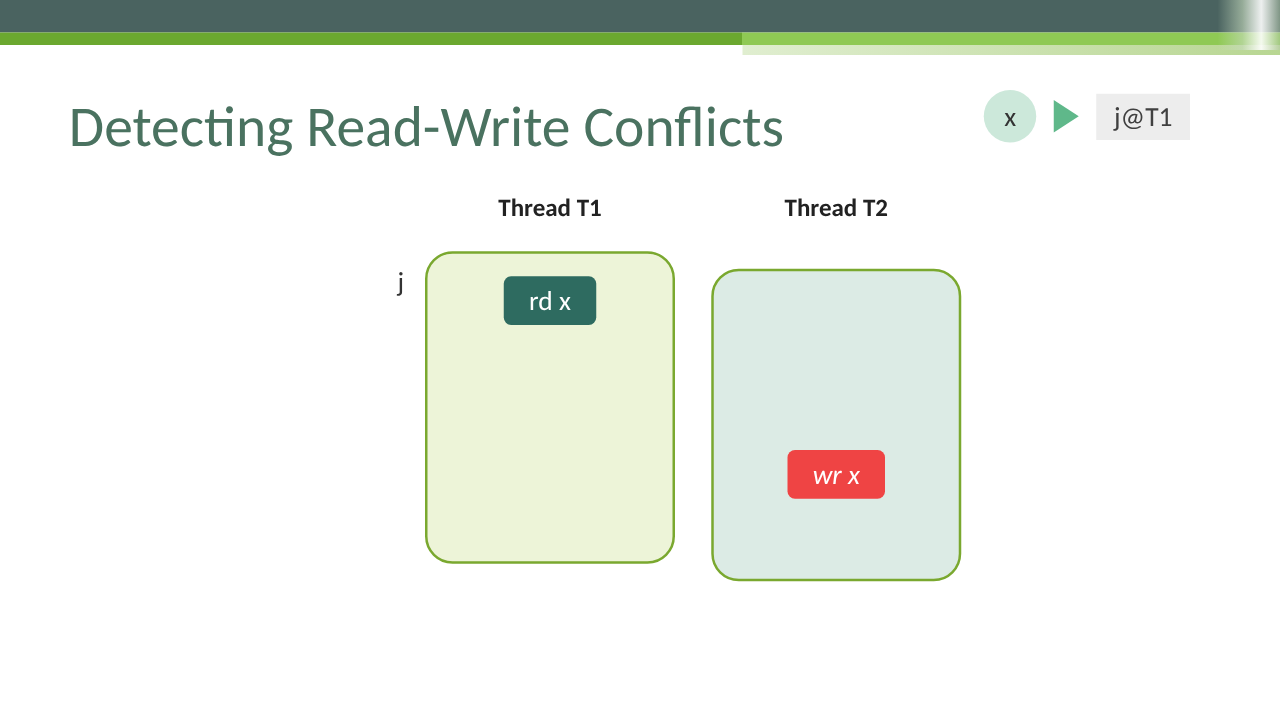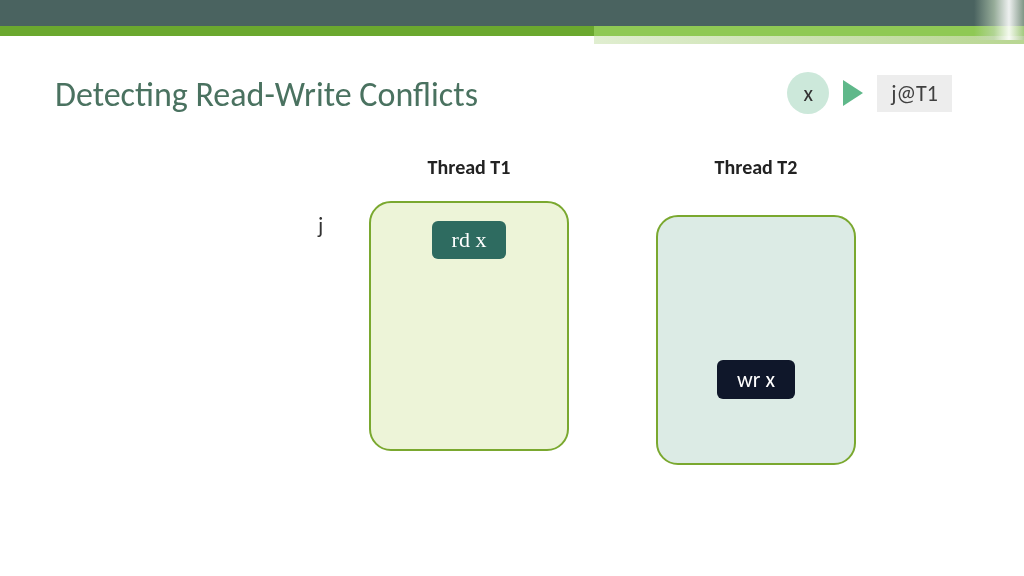--- a/index.html
+++ b/index.html
@@ -38,21 +38,21 @@
       background: linear-gradient(to right, 
         rgba(255,255,255,0) 0%, 
         rgba(200,220,190,0.6) 40%,
         rgba(255,255,255,0.9) 70%,
         rgba(180,200,170,0.5) 100%);
     }
     .title {
       position: absolute;
       top: 74px;
       left: 55px;
-      font-size: 34px;
+      font-size: 46px;
       color: #4a7260;
       font-weight: 400;
     }
     .badge-area {
       position: absolute;
       top: 72px;
       right: 72px;
       display: flex;
       align-items: center;
       gap: 14px;
@@ -79,22 +79,21 @@
       background: #ededed;
       padding: 5px 14px;
       font-size: 22px;
       color: #404040;
     }
     .threads-area {
       position: absolute;
       top: 155px;
       left: 340px;
       display: flex;
-      gap: 87px;
-      margin-left: 29px;
+      gap: 29px;
     }
     .thread-col {
       display: flex;
       flex-direction: column;
       align-items: center;
     }
     .thread-label {
       font-size: 20px;
       font-weight: 600;
       color: #222;
@@ -118,25 +117,25 @@
       margin-top: 14px;
     }
     .op-box {
       padding: 6px 20px;
       border-radius: 6px;
       font-size: 22px;
       color: white;
     }
     .rd-box {
       background: #2e6b60;
-      font-family: Liberation Serif, serif;
     }
     .wr-box {
-      background: #0f172a;
+      background: #ef4444;
       margin-top: 125px;
+      font-style: italic;
     }
     .j-label {
       position: absolute;
       top: 212px;
       left: 318px;
       font-size: 22px;
       color: #333;
     }
   </style>
 </head>

